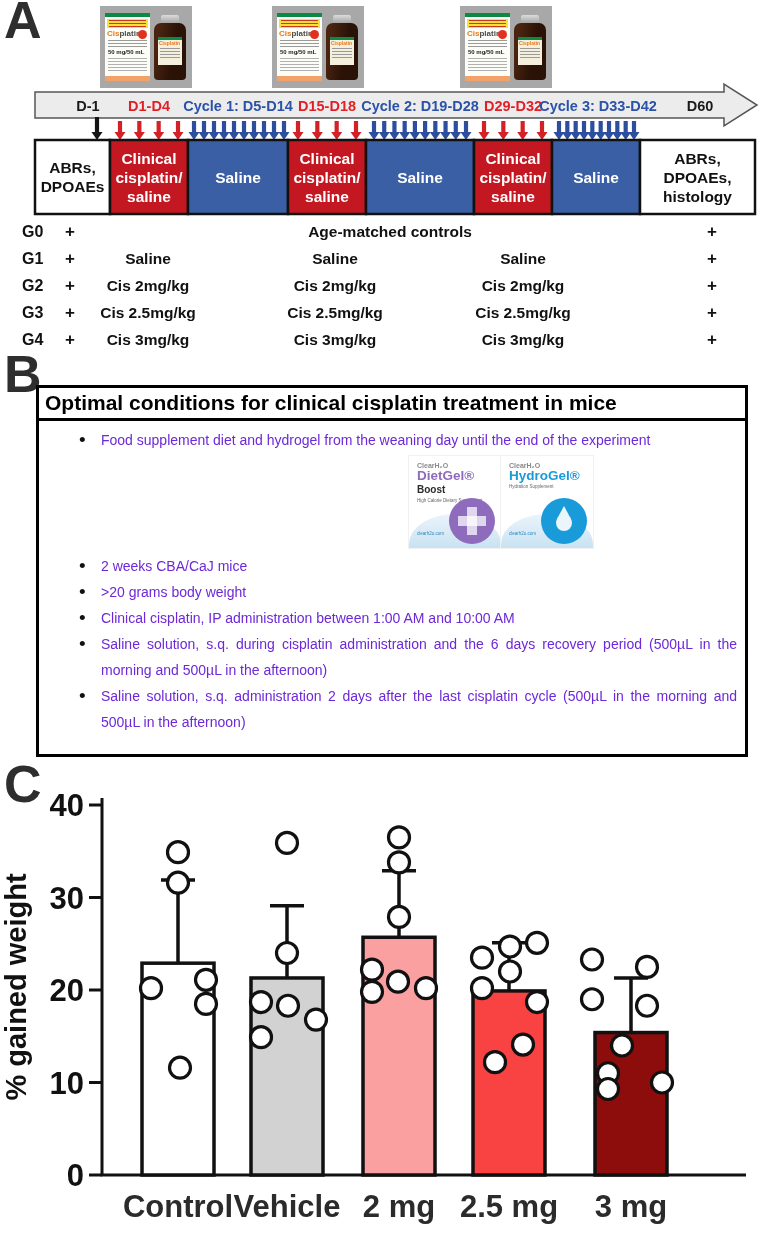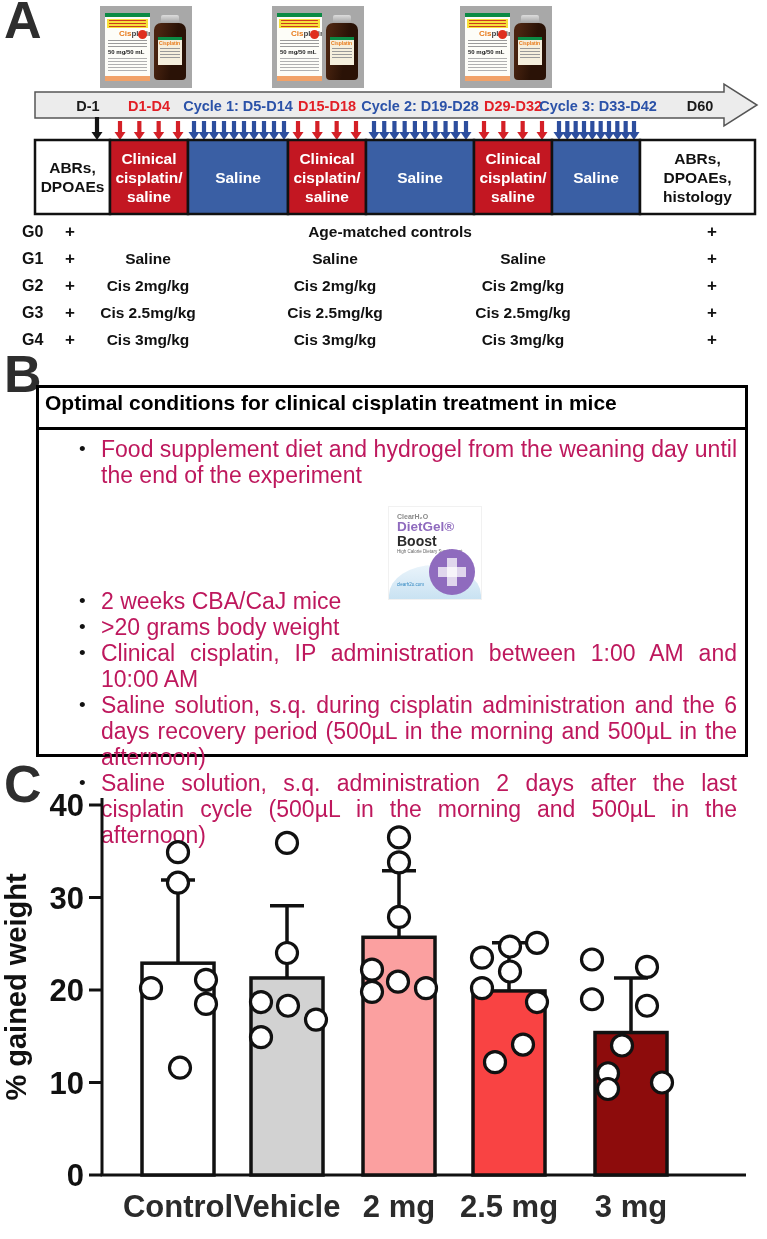--- a/index.html
+++ b/index.html
@@ -8,47 +8,47 @@
   .panel-label{position:absolute;left:4px;font-size:52px;font-weight:bold;color:#2e2e2e;line-height:1;}
   svg text{font-family:"Liberation Sans",sans-serif;}
 
   
   #vials .vial-card{position:absolute;top:6px;width:92px;height:82px;background:#a8a8a8;}
   .vial-box{position:absolute;left:5px;top:7px;width:45px;height:68px;background:#fdfdf8;overflow:hidden;}
   .vb-green{height:4px;background:#0b8a44;}
   .vb-warn{margin:2px 2px 1px 2px;height:9px;background:#f7e03a;
            background-image:repeating-linear-gradient(#cc3a1e 0 1px,transparent 1px 3px);background-size:90% 7px;background-repeat:no-repeat;background-position:2px 1px;}
   .vb-name{font-size:8px;font-weight:bold;line-height:9px;padding-left:2px;color:#4a4a4a;white-space:nowrap;}
-  .vb-name .c1{color:#e87a1a;margin-left:12px;}
+  .vb-name .c1{color:#e87a1a;}
   .vb-burst{position:absolute;right:3px;top:17px;width:9px;height:9px;border-radius:50%;background:#e0301e;}
   .vb-lines{margin:2px 3px 0 3px;height:8px;background:repeating-linear-gradient(#9a9a9a 0 1px,transparent 1px 3px);}
   .vb-dose{font-size:6px;font-weight:bold;color:#222;padding-left:3px;line-height:8px;white-space:nowrap;}
   .vb-lines2{margin:2px 3px 0 3px;height:14px;background:repeating-linear-gradient(#b0b0b0 0 1px,transparent 1px 3px);}
   .vb-orange{position:absolute;bottom:0;left:0;right:0;height:5px;background:#f2a268;}
   .vial-bottle{position:absolute;right:6px;top:9px;width:32px;height:66px;}
   .vb-cap{margin:0 auto;width:18px;height:9px;background:linear-gradient(#dcdcdc,#9c9c9c);border-radius:2px 2px 0 0;}
   .vb-body{margin-top:-1px;width:32px;height:57px;background:linear-gradient(100deg,#4a2410 15%,#2a1206 60%);border-radius:7px 7px 4px 4px;position:relative;}
   .vb-blabel{position:absolute;left:4px;top:14px;width:24px;height:28px;background:#f5efdd;overflow:hidden;}
   .vb-blabel .g{height:3px;background:#0b8a44;}
   .vb-blabel .t{font-size:5px;font-weight:bold;color:#e87a1a;line-height:7px;padding-left:1px;white-space:nowrap;}
   .vb-blabel .l{margin:1px 2px 0 2px;height:12px;background:repeating-linear-gradient(#999 0 1px,transparent 1px 3px);}
 
   
   .bbox{position:absolute;left:36px;top:385px;width:712px;height:372px;border:3px solid #000;box-sizing:border-box;background:#fff;}
-  .btitle{font-size:21px;font-weight:bold;color:#000;padding:3px 6px 12px 6px;border-bottom:3px solid #000;}
+  .btitle{font-size:21px;font-weight:bold;color:#000;padding:3px 6px 3px 6px;border-bottom:3px solid #000;}
   #bullets1{margin-top:6px;}
   .bullet{display:flex;align-items:flex-start;}
   .dot{width:22px;margin-left:40px;font-size:19px;line-height:26px;flex:none;color:#111;}
-  .btext{flex:1;margin-right:8px;font-size:23px;line-height:26px;text-align:justify;color:#be185d;}
+  .btext{flex:1;margin-right:8px;font-size:14px;line-height:26px;text-align:justify;color:#6d28d9;}
 
   .gel-row{position:relative;height:100px;}
   .gel-card{position:absolute;top:2px;width:94px;height:94px;background:#fff;border:1px solid #f1f1f1;box-sizing:border-box;overflow:hidden;}
   .gel-brand{font-size:7px;color:#8a8a8a;font-weight:bold;padding:6px 0 0 8px;}
   .gel-name{font-size:13.5px;font-weight:bold;line-height:14px;padding-left:8px;}
-  .gel-sub{font-size:14px;font-weight:bold;color:#2b2b2b;line-height:14px;padding-left:8px;}
+  .gel-sub{font-size:10px;font-weight:bold;color:#2b2b2b;line-height:14px;padding-left:8px;}
   .gel-tag{font-size:4.5px;color:#666;padding:1px 0 0 8px;}
   .gel-wave{position:absolute;left:0;right:0;bottom:0;height:34px;background:linear-gradient(#eaf4fb,#c9e2f2);border-radius:100% 100% 0 0/60px 60px 0 0;}
   .gel-site{position:absolute;left:8px;bottom:12px;font-size:4.5px;color:#2f86c0;}
   .gel-icon{position:absolute;right:6px;bottom:4px;width:46px;height:46px;border-radius:50%;}
   .icon-cross::before{content:"";position:absolute;left:9px;top:18px;width:28px;height:10px;background:rgba(255,255,255,0.72);}
   .icon-cross::after{content:"";position:absolute;left:18px;top:9px;width:10px;height:28px;background:rgba(255,255,255,0.72);}
   .icon-drop::before{content:"";position:absolute;left:15px;top:17px;width:16px;height:16px;border-radius:50%;background:#eaf5fc;}
   .icon-drop::after{content:"";position:absolute;left:16px;top:8px;width:0;height:0;
       border-left:7px solid transparent;border-right:7px solid transparent;border-bottom:13px solid #eaf5fc;}
 </style>
@@ -280,28 +280,36 @@
   <div class="panel-label" style="top:348px">B</div>
   <div class="bbox">
     <div class="btitle">Optimal conditions for clinical cisplatin treatment in mice</div>
     <div id="bullets1">
         <div class="bullet">
           <span class="dot">•</span>
           <span class="btext">Food supplement diet and hydrogel from the weaning day until the end of the experiment</span>
         </div>
       </div>
     <div class="gel-row" id="gelrow">
-        <div class="gel-card" style="left: 349px; margin-top: 16px;">
+        <div class="gel-card" style="left: 369px;">
           <div class="gel-brand">ClearH₂O</div>
           <div class="gel-name" style="color: rgb(143, 107, 190);">DietGel®</div>
           <div class="gel-sub">Boost</div>
           <div class="gel-tag">High Calorie Dietary Supplement</div>
           <div class="gel-wave"></div>
           <div class="gel-site">clearh2o.com</div>
           <div class="gel-icon icon-cross" style="background: rgb(143, 107, 190);"></div>
+        </div>
+        <div class="gel-card" style="left: 461px;">
+          <div class="gel-brand">ClearH₂O</div>
+          <div class="gel-name" style="color: rgb(24, 155, 216);">HydroGel®</div>
+          <div class="gel-tag">Hydration Supplement</div>
+          <div class="gel-wave"></div>
+          <div class="gel-site">clearh2o.com</div>
+          <div class="gel-icon icon-drop" style="background: rgb(24, 155, 216);"></div>
         </div>
       </div>
     <div id="bullets2">
         <div class="bullet">
           <span class="dot">•</span>
           <span class="btext">2 weeks CBA/CaJ mice</span>
         </div>
         <div class="bullet">
           <span class="dot">•</span>
           <span class="btext">&gt;20 grams body weight</span>

